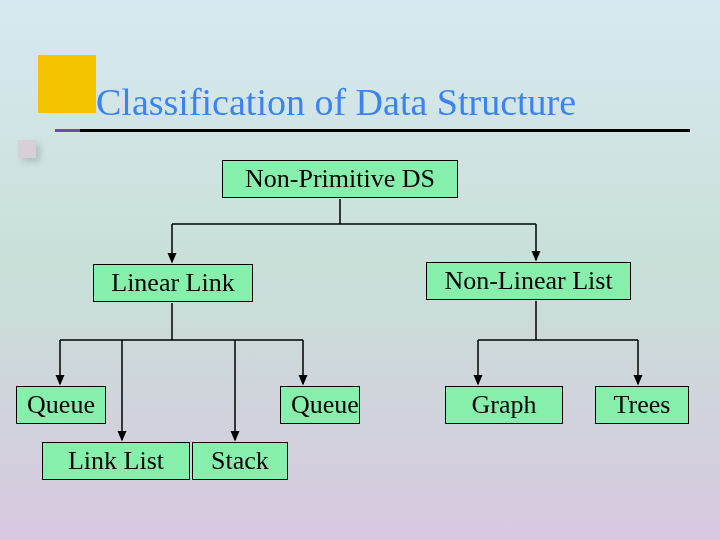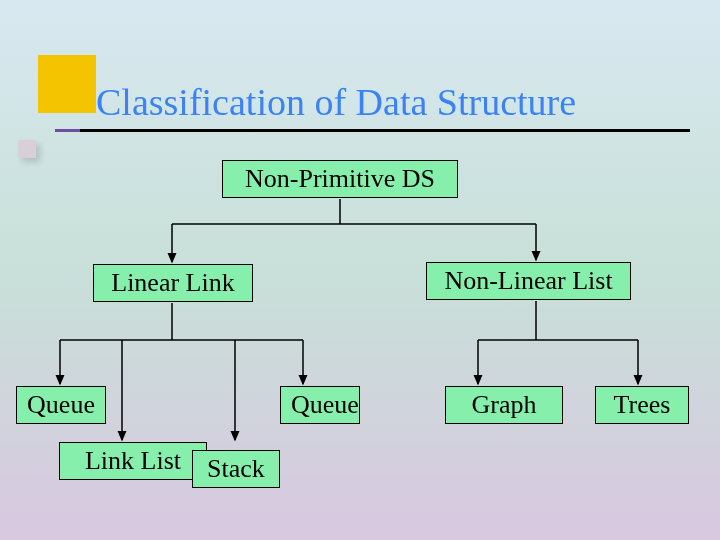--- a/index.html
+++ b/index.html
@@ -80,22 +80,22 @@
   <div class="hr-line"></div>
   <div class="purple-line"></div>
 </div>
 
 <div class="node" style="top:160px; left:222px; width:236px;">Non-Primitive DS</div>
 
 <div class="node" style="top:264px; left:93px; width:160px;">Linear Link</div>
 <div class="node" style="top:262px; left:426px; width:205px;">Non-Linear List</div>
 
 <div class="node" style="top:386px; left:16px; width:90px;">Queue</div>
-<div class="node" style="top:442px; left:59px; width:148px;">Link List</div>
-<div class="node" style="top:442px; left:192px; width:88px;margin-top:8px;">Stack</div>
+<div class="node" style="top:442px; left:42px; width:148px;">Link List</div>
+<div class="node" style="top:442px; left:192px; width:96px;">Stack</div>
 <div class="node" style="top:386px; left:248px; width:80px;margin-left:32px;">Queue</div>
 
 <div class="node" style="top:386px; left:432px; width:118px;margin-left:13px;">Graph</div>
 <div class="node" style="top:386px; left:595px; width:94px;">Trees</div>
 
 <svg class="connector" style="top:0; left:0; width:720px; height:540px;">
   <defs>
     <marker id="arrow" markerWidth="8" markerHeight="8" refX="6" refY="3" orient="auto">
       <path d="M0,0 L7,3 L0,6 Z" fill="#000"></path>
     </marker>

